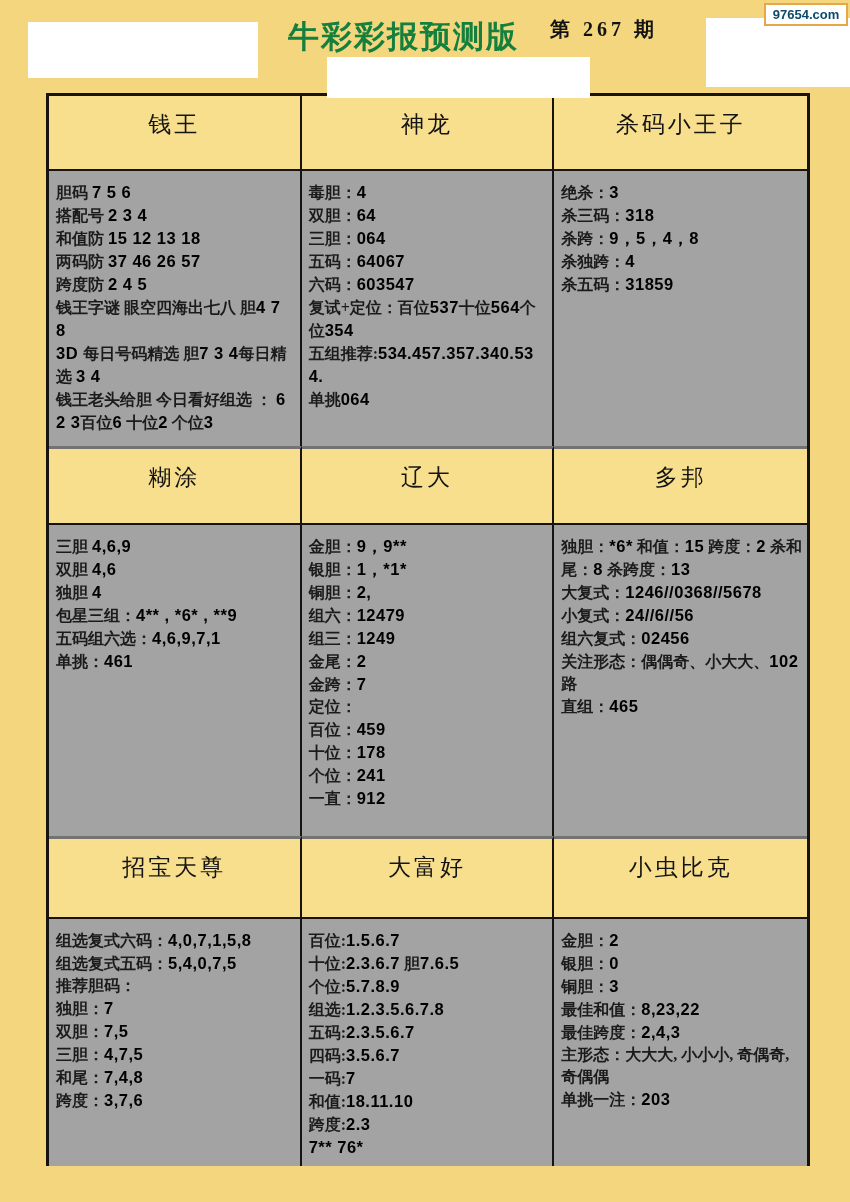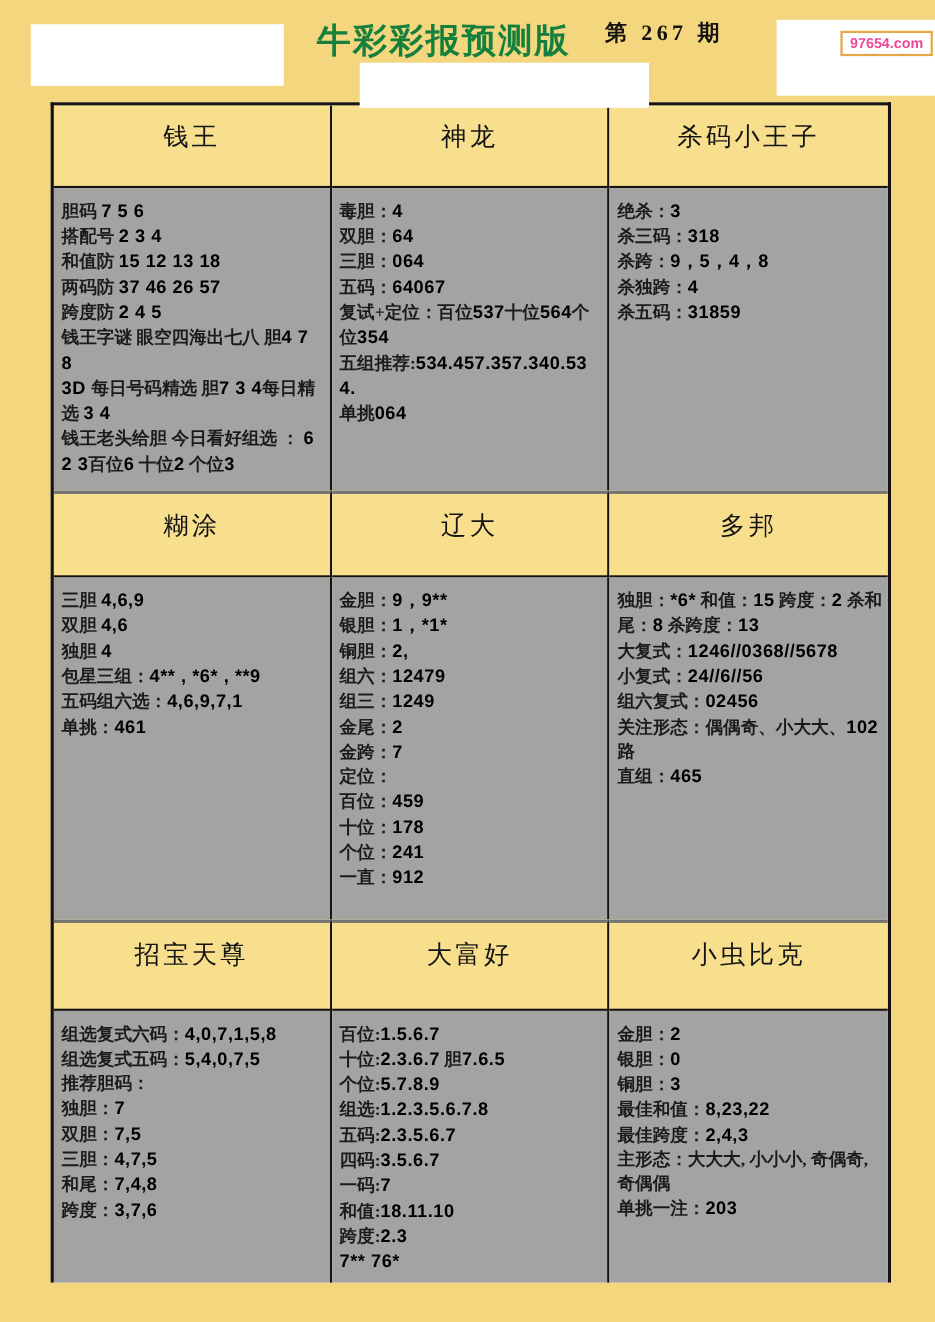--- a/index.html
+++ b/index.html
@@ -20,24 +20,23 @@
   }
   .title-issue{
     position:absolute;left:550px;top:16px;z-index:2;
     font-family:"Liberation Serif",serif;
     font-size:20px;font-weight:700;letter-spacing:4px;color:#131313;
     white-space:nowrap;
   }
   .site-badge{
     position:absolute;left:764px;top:3px;width:84px;height:23px;z-index:6;
     background:#ffffff;border:2px solid #e5a747;box-sizing:border-box;
-    color:#ec4899;font-size:13px;font-weight:700;
+    color:#0c4a6e;font-size:13px;font-weight:700;
     display:flex;align-items:center;justify-content:center;
     white-space:nowrap;
-    margin-top:25px;
   }
   
   .grid{
     position:absolute;left:46px;top:93px;width:764px;z-index:1;
     display:grid;
     grid-template-columns:1fr 1fr 1fr;
     grid-template-rows:75px 275px 79px 311px 83px 247px;
     border:3px solid #171310;border-bottom:0;
     box-sizing:border-box;background:#fff;
   }
@@ -91,20 +90,21 @@
       <div class="ln"><span class="seg-l">跨度防 </span><span class="seg-v">2 4 5</span></div>
       <div class="ln"><span class="seg-l">钱王字谜 眼空四海出七八 胆</span><span class="seg-v">4 7 8</span></div>
       <div class="ln"><span class="seg-v">3D </span><span class="seg-l">每日号码精选 胆</span><span class="seg-v">7 3 4</span><span class="seg-l">每日精选 </span><span class="seg-v">3 4</span></div>
       <div class="ln"><span class="seg-l">钱王老头给胆 今日看好组选 ： </span><span class="seg-v">6 2 3</span><span class="seg-l">百位</span><span class="seg-v">6</span><span class="seg-l"> 十位</span><span class="seg-v">2</span><span class="seg-l"> 个位</span><span class="seg-v">3</span></div>
     </div>
   <div class="bcell colsep">
       <div class="ln"><span class="seg-l">毒胆：</span><span class="seg-v">4</span></div>
       <div class="ln"><span class="seg-l">双胆：</span><span class="seg-v">64</span></div>
       <div class="ln"><span class="seg-l">三胆：</span><span class="seg-v">064</span></div>
       <div class="ln"><span class="seg-l">五码：</span><span class="seg-v">64067</span></div>
+      <div class="ln"><span class="seg-l">六码：</span><span class="seg-v">603547</span></div>
       <div class="ln"><span class="seg-l">复试+定位：百位</span><span class="seg-v">537</span><span class="seg-l">十位</span><span class="seg-v">564</span><span class="seg-l">个位</span><span class="seg-v">354</span></div>
       <div class="ln"><span class="seg-l">五组推荐:</span><span class="seg-v">534.457.357.340.534.</span></div>
       <div class="ln"><span class="seg-l">单挑</span><span class="seg-v">064</span></div>
     </div>
   <div class="bcell">
       <div class="ln"><span class="seg-l">绝杀：</span><span class="seg-v">3</span></div>
       <div class="ln"><span class="seg-l">杀三码：</span><span class="seg-v">318</span></div>
       <div class="ln"><span class="seg-l">杀跨：</span><span class="seg-v">9，5，4，8</span></div>
       <div class="ln"><span class="seg-l">杀独跨：</span><span class="seg-v">4</span></div>
       <div class="ln"><span class="seg-l">杀五码：</span><span class="seg-v">31859</span></div>

